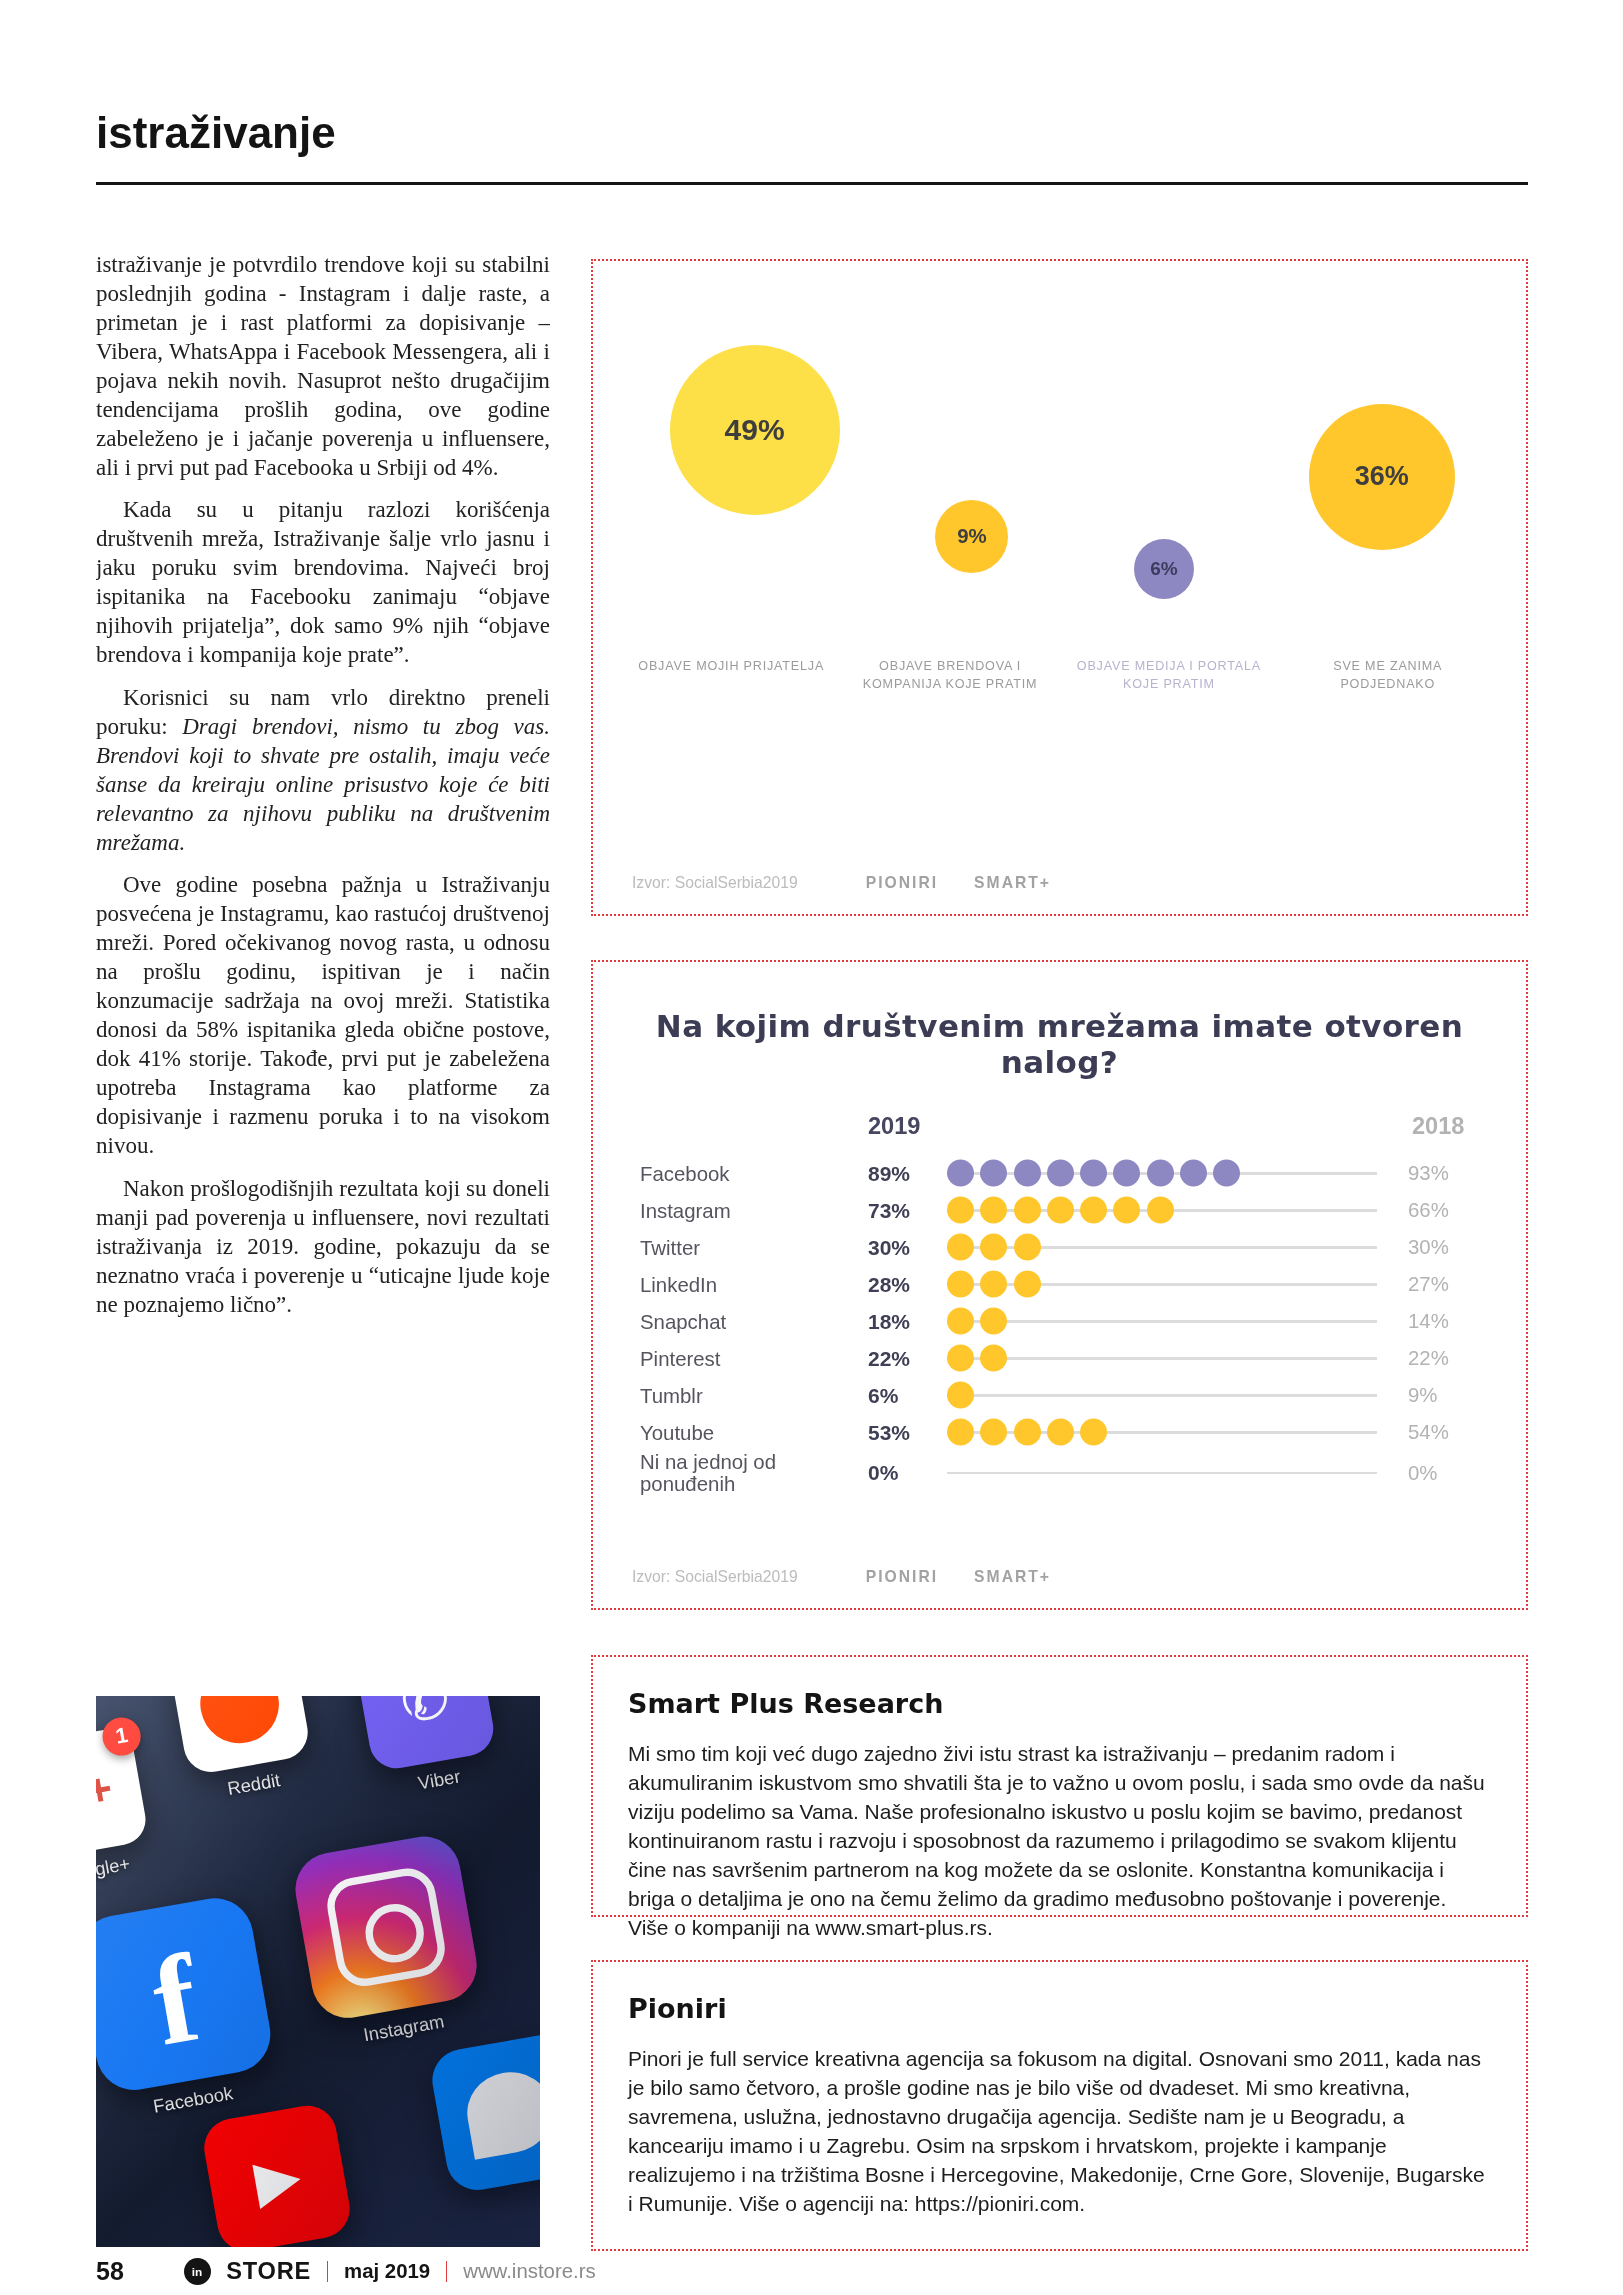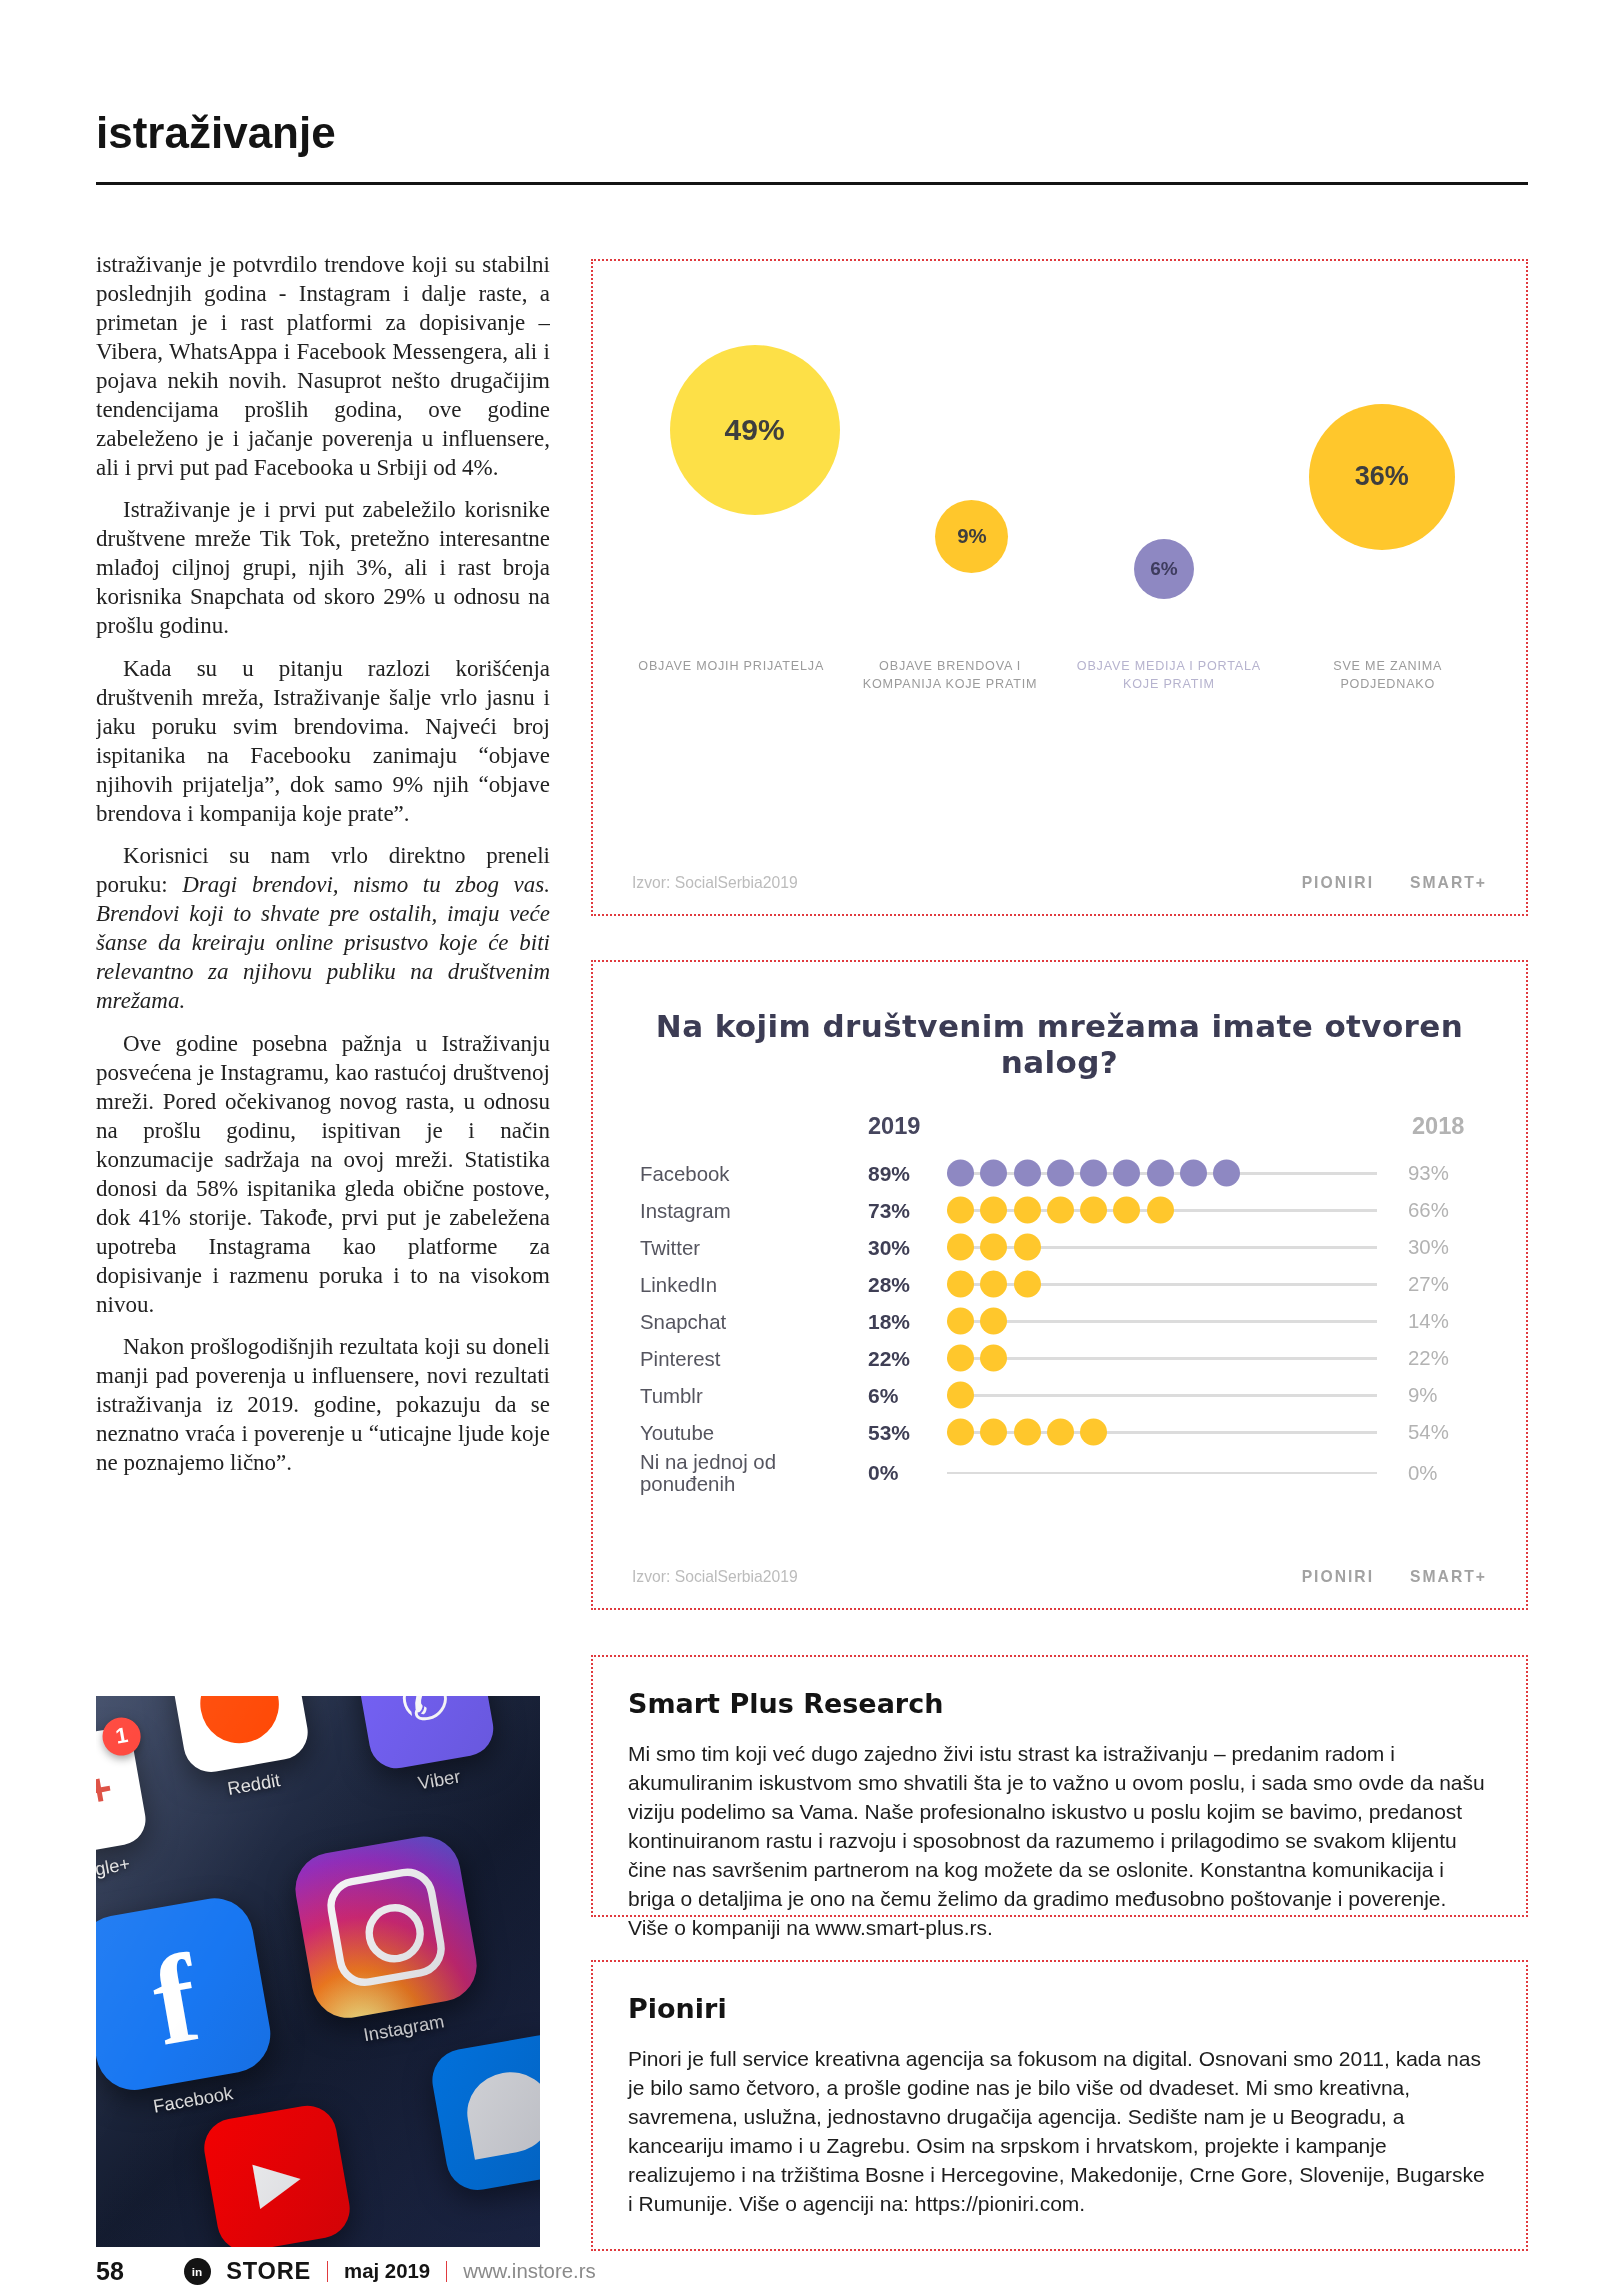--- a/index.html
+++ b/index.html
@@ -43,21 +43,21 @@
   .bubble:nth-of-type(1) .bubble-pct { font-size:30px; }
   .bubble:nth-of-type(2) .bubble-pct { font-size:20.4px; }
   .bubble:nth-of-type(3) .bubble-pct { font-size:19px; color:#3e3c5e; }
   .bubble:nth-of-type(4) .bubble-pct { font-size:27px; }
 
   .bubble-labels { display:grid; grid-template-columns:repeat(4,1fr); gap:20.4px; margin:27px 39px 0 39px; }
   .blabel { text-align:center; font-size:12.6px; line-height:18px; letter-spacing:0.8px; color:#9b9b9b; text-transform:uppercase; }
 
   .chart-footer {
     position:absolute; left:39px; right:39px; bottom:22px;
-    display:flex; justify-content:space-between; align-items:center;
+    display:flex; align-items:center;gap:32px;
   }
   .source { color:#bcbcbc; font-size:15.7px; }
   .logos { display:flex; align-items:center; }
   .logo { color:#a2a2a2; font-weight:bold; letter-spacing:2px; font-size:15.7px; margin-left:36px; }
 
   
   .cols-header { position:relative; margin:33px 47px 11px 47px; height:31px; }
   .col-2019 { position:absolute; left:228px; font-size:23.6px; font-weight:bold; color:#46465e; }
   .col-2018 { position:absolute; left:772px; font-size:23.6px; font-weight:bold; color:#b3b3b3; }
 
@@ -127,21 +127,20 @@
 
 <div class="page">
 
   <h1 class="section-title">istraživanje</h1>
   <div class="header-rule"></div>
 
   <div class="article">
 
       <p><span>istraživanje je potvrdilo trendove koji su stabilni poslednjih godina - Instagram i dalje raste, a primetan je i rast platformi za dopisivanje – Vibera, WhatsAppa i Facebook Messengera, ali i pojava nekih novih. Nasuprot nešto drugačijim tendencijama prošlih godina, ove godine zabeleženo je i jačanje poverenja u influensere, ali i prvi put pad Facebooka u Srbiji od 4%.</span></p>
 
-      <p><span>Istraživanje je i prvi put zabeležilo korisnike društvene mreže Tik Tok, pretežno interesantne mlađoj ciljnoj grupi, njih 3%, ali i rast broja korisnika Snapchata od skoro 29% u odnosu na prošlu godinu.</span></p>
 
       <p><span>Kada su u pitanju razlozi korišćenja društvenih mreža, Istraživanje šalje vrlo jasnu i jaku poruku svim brendovima. Najveći broj ispitanika na Facebooku zanimaju “objave njihovih prijatelja”, dok samo 9% njih “objave brendova i kompanija koje prate”.</span></p>
 
       <p><span>Korisnici su nam vrlo direktno preneli poruku: </span><em>Dragi brendovi, nismo tu zbog vas. Brendovi koji to shvate pre ostalih, imaju veće šanse da kreiraju online prisustvo koje će biti relevantno za njihovu publiku na društvenim mrežama.</em></p>
 
       <p><span>Ove godine posebna pažnja u Istraživanju posvećena je Instagramu, kao rastućoj društvenoj mreži. Pored očekivanog novog rasta, u odnosu na prošlu godinu, ispitivan je i način konzumacije sadržaja na ovoj mreži. Statistika donosi da 58% ispitanika gleda obične postove, dok 41% storije. Takođe, prvi put je zabeležena upotreba Instagrama kao platforme za dopisivanje i razmenu poruka i to na visokom nivou.</span></p>
 
       <p><span>Nakon prošlogodišnjih rezultata koji su doneli manji pad poverenja u influensere, novi rezultati istraživanja iz 2019. godine, pokazuju da se neznatno vraća i poverenje u “uticajne ljude koje ne poznajemo lično”.</span></p>
     </div>
 

